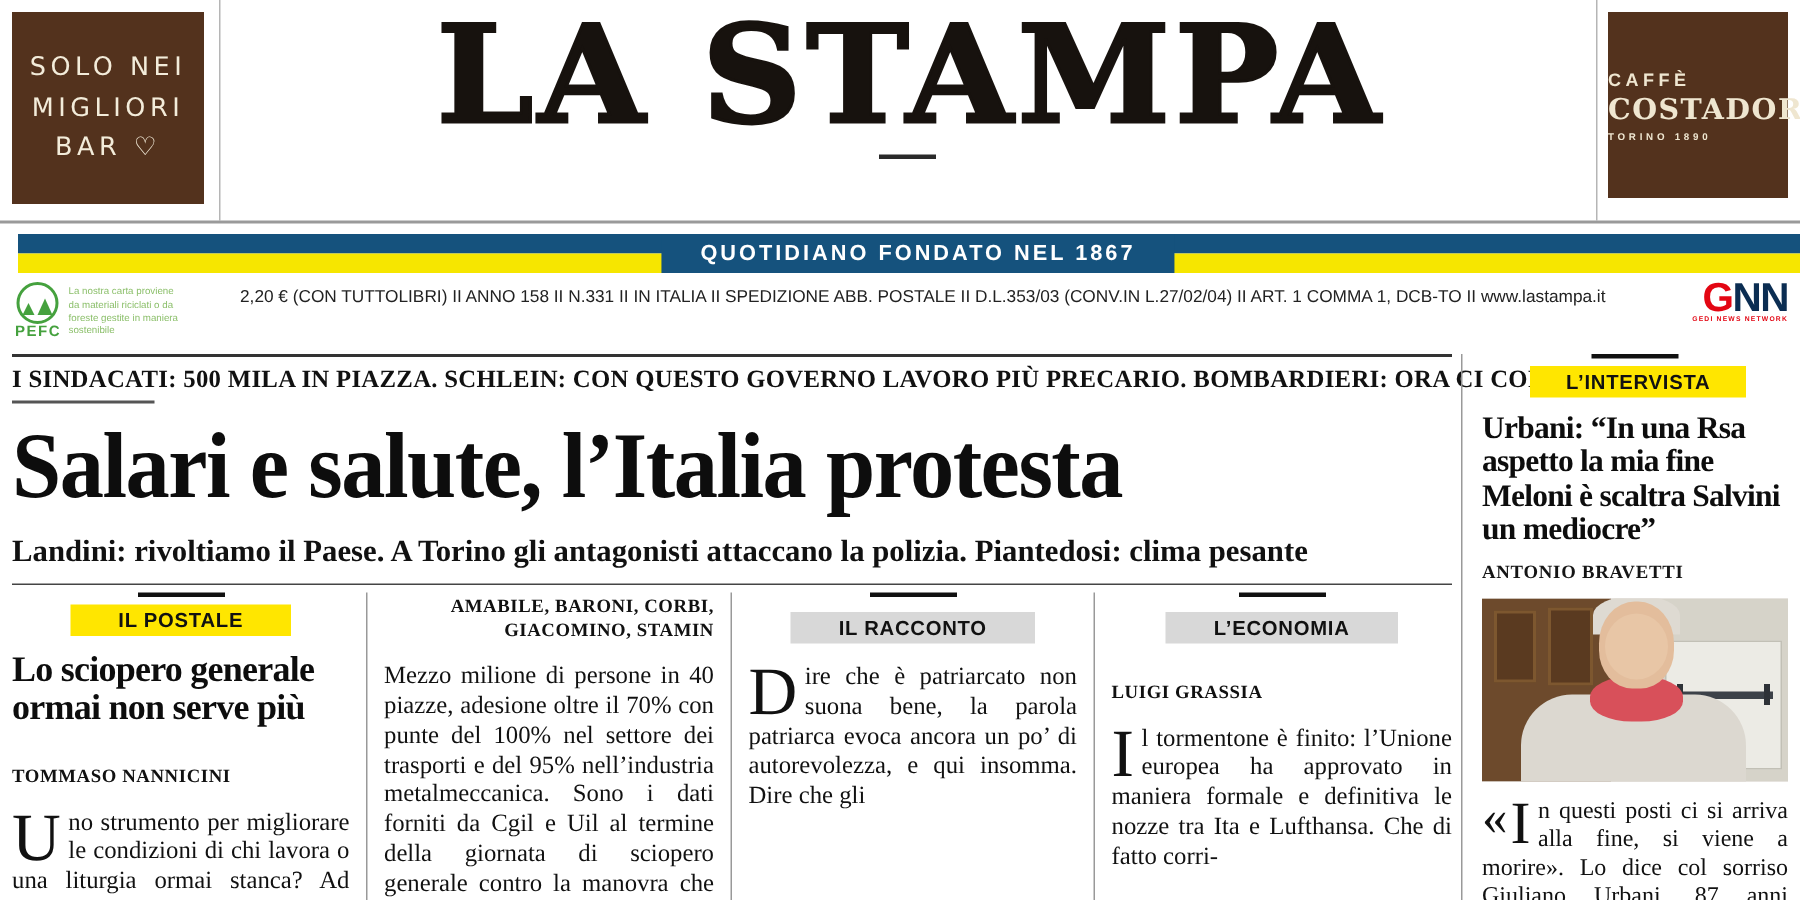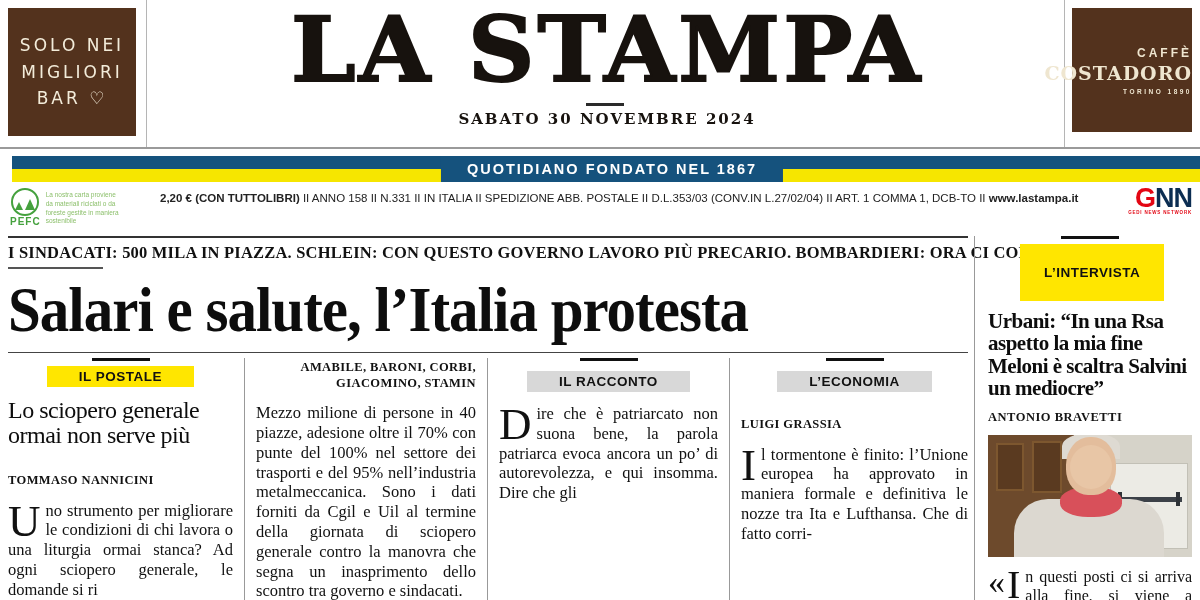--- a/index.html
+++ b/index.html
@@ -17,21 +17,21 @@
 
   .ad-left {
     position:absolute; left:8px; top:8px; width:128px; height:128px;
     background:#53321d; color:#f3ecda; display:flex; flex-direction:column;
     align-items:center; justify-content:center; text-align:center;
     font-family:"DejaVu Sans", sans-serif; font-size:17px; letter-spacing:3px; line-height:1.55;
   }
   .ad-right {
     position:absolute; left:1072px; top:8px; width:120px; height:124px;
     background:#53321d; color:#efe6d0; display:flex; flex-direction:column;
-    align-items:flex-end; justify-content:center; text-align:center;
+    align-items:flex-start; justify-content:center; text-align:center;
     font-family:"Liberation Sans", sans-serif;
   }
   .ad-right .caffe { font-size:12px; letter-spacing:3px; font-weight:bold; }
   .ad-right .costadoro { font-size:19px; font-weight:bold; letter-spacing:1px; margin-top:2px; font-family:"DejaVu Serif", serif; }
   .ad-right .torino { font-size:6.5px; letter-spacing:2.5px; margin-top:4px; font-weight:bold; }
 
   .masthead {
     position:absolute; left:150px; top:-4px; width:914px; height:104px;
     text-align:center; font-family:"DejaVu Serif", serif; font-weight:bold;
     font-size:92px; letter-spacing:3px; color:#17120e;
@@ -66,21 +66,21 @@
   .tree.small { border-left-width:4px; border-right-width:4px; border-bottom-width:8px; }
   .pefc-word { font-family:"Liberation Sans", sans-serif; font-weight:bold; font-size:10px; color:#45a13e; letter-spacing:1px; }
   .pefc-text {
     font-family:"Liberation Sans", sans-serif; font-size:6.5px; color:#8bbf6a;
     width:78px; line-height:1.35; padding-top:3px;
   }
   .priceline {
     position:absolute; left:160px; top:6px; width:900px; text-align:center;
     font-family:"Liberation Sans", sans-serif; font-size:11.5px; color:#222; white-space:nowrap;
   }
-  .priceline .b { font-weight:bold; }
+  .priceline .b { font-weight:normal; }
   .gnn { position:absolute; right:8px; top:0; text-align:right; font-family:"Liberation Sans", sans-serif; line-height:0.9; }
   .gnn-word { font-size:27px; font-weight:900; letter-spacing:-1px; }
   .gnn-g { color:#e30613; } .gnn-nn { color:#0b2d52; }
   .gnn-sub { font-size:4.5px; color:#e30613; letter-spacing:0.8px; font-weight:bold; margin-top:1px; }
 
   
   .content { position:absolute; top:236px; left:8px; width:1184px; height:364px; }
   .main-left { position:absolute; left:0; top:0; width:960px; border-top:2px solid #333; padding-top:5px; }
   .strip {
     font-family:"Liberation Serif", serif; font-weight:bold; font-size:16.5px;
@@ -108,21 +108,21 @@
   .tick { width:58px; height:3px; background:#111; margin:0 auto 5px auto; }
   .label {
     display:block; margin:0 auto; width:max-content; max-width:100%;
     font-family:"Liberation Sans", sans-serif; font-weight:bold; font-size:13.5px;
     letter-spacing:0.5px; padding:3px 32px; text-align:center; color:#111;
   }
   .label.yellow { background:#ffe600; }
   .label.grey { background:#d8d8d8;margin-top:10px; }
 
   .col-headline {
-    font-family:"Liberation Serif", serif; font-weight:normal; font-size:24px;
+    font-family:"Liberation Serif", serif; font-weight:bold; font-size:24px;
     line-height:1.04; letter-spacing:-0.5px; margin-top:11px; color:#0d0d0d;
   }
   .byline {
     font-family:"Liberation Serif", serif; font-weight:bold; font-size:12.5px;
     letter-spacing:0.4px; margin-top:25px; color:#111; line-height:1.25;
   }
   .body-text {
     font-family:"Liberation Serif", serif; font-size:16.5px; line-height:1.2;
     text-align:justify; margin-top:12px; color:#111;
   }
@@ -131,21 +131,21 @@
     font-family:"Liberation Serif", serif;
   }
   .open-quote { float:left; font-size:34px; line-height:0.9; padding-right:2px; }
 
   
   .main-right {
     position:absolute; left:966px; top:0; width:218px; height:364px;
     border-left:1px solid #999; padding-left:13px;
   }
   .main-right .tick { margin-bottom:5px; }
-  .main-right .label { padding:21px 24px;margin-left:32px; }
+  .main-right .label { padding:3px 24px;margin-left:32px; }
   .iv-headline {
     font-family:"Liberation Serif", serif; font-weight:bold; font-size:21px;
     line-height:1.07; letter-spacing:-0.5px; margin-top:9px; color:#0d0d0d;
   }
   .iv-byline { font-family:"Liberation Serif", serif; font-weight:bold; font-size:12.5px; letter-spacing:0.5px; margin-top:10px; }
 
   .photo { position:relative; width:204px; height:122px; margin-top:10px; background:#d8d4ca; overflow:hidden; }
   .photo .wood { position:absolute; left:0; top:0; width:42%; height:100%; background:#6d4a2c; }
   .photo .wood-panel { position:absolute; background:#5a3a20; border:2px solid #7d572f; }
   .photo .wp1 { left:8px; top:8px; width:28px; height:48px; }
@@ -167,21 +167,20 @@
 
 <div class="header">
   <div class="ad-left">
     <span>SOLO NEI</span>
     <span>MIGLIORI</span>
     <span>BAR ♡</span>
   </div>
   <div class="vsep left"></div>
   <div class="masthead">LA STAMPA</div>
   <div class="date-rule"></div>
-  <div class="dateline">SABATO 30 NOVEMBRE 2024</div>
   <div class="vsep right"></div>
   <div class="ad-right">
     <span class="caffe">CAFFÈ</span>
     <span class="costadoro">COSTADORO</span>
     <span class="torino">TORINO 1890</span>
   </div>
   <div class="header-rule"></div>
 </div>
 
 <div class="banner">
@@ -211,20 +210,21 @@
     <div class="gnn-sub">GEDI NEWS NETWORK</div>
   </div>
 </div>
 
 <div class="content">
 
   <div class="main-left">
     <div class="strip">I SINDACATI: 500 MILA IN PIAZZA. SCHLEIN: CON QUESTO GOVERNO LAVORO PIÙ PRECARIO. BOMBARDIERI: ORA CI CONVOCHINO</div>
     <div class="strip-rule"></div>
     <div class="headline-xl">Salari e salute, l’Italia protesta</div>
+    <div class="subhead">Landini: rivoltiamo il Paese. A Torino gli antagonisti attaccano la polizia. Piantedosi: clima pesante</div>
     <div class="subhead-rule"></div>
 
     <div class="cols">
 
       <div class="col c1">
         <div class="tick"></div>
         <span class="label yellow">IL POSTALE</span>
         <div class="col-headline">Lo sciopero generale ormai non serve più</div>
         <div class="byline">TOMMASO NANNICINI</div>
         <div class="body-text">

